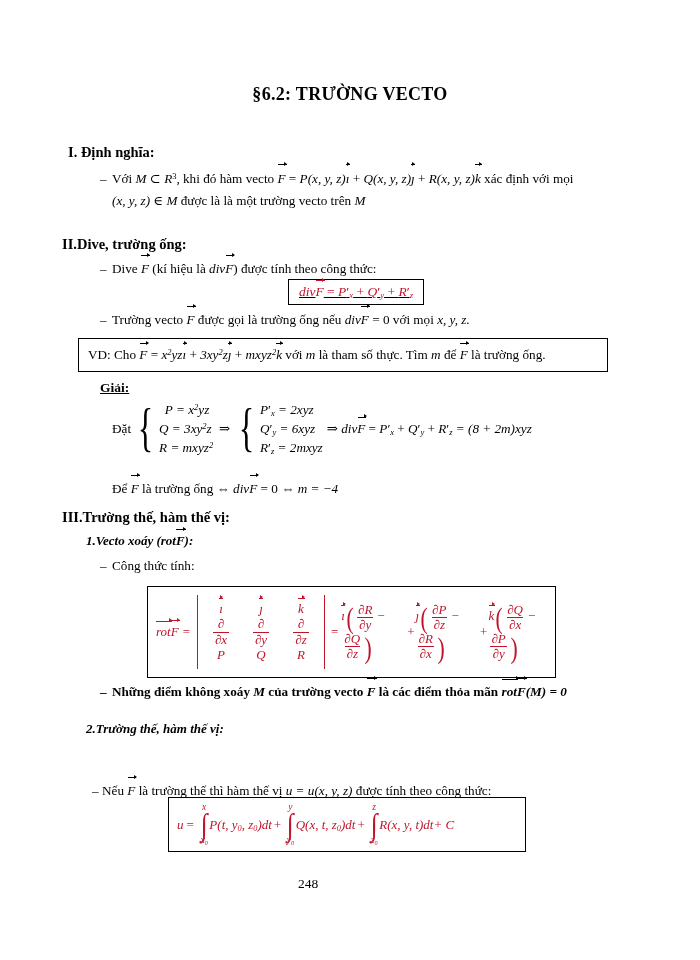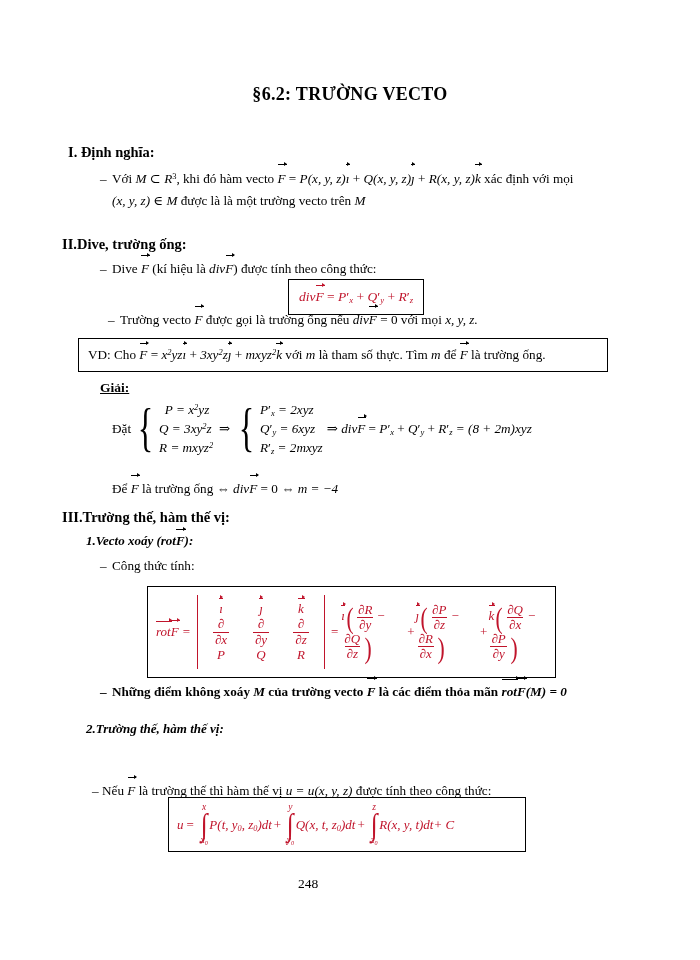--- a/index.html
+++ b/index.html
@@ -143,23 +143,24 @@
     background: #fff;
     display: flex;
     align-items: center;
   }
   .red {
     color: #C0142B;
   }
 
   #div-formula-box {
     left: 288px; top: 279px;
-    width: 136px; height: 36px;
+    width: 136px; height: 26px;
     justify-content: center;
     font-size: 13.5px;
+    text-decoration: underline;
   }
   #vd-box {
     left: 78px; top: 338px;
     width: 530px; height: 34px;
     padding-left: 9px;
     font-size: 13.2px;
   }
   #rot-formula-box {
     left: 147px; top: 586px;
     width: 409px; height: 92px;
@@ -299,21 +300,21 @@
   <div class="h-roman" style="left:62px; top:236px;">II.Dive, trường ống:</div>
 
   <div class="line" style="left:100px; top:259px;">
     <span class="dash">–</span><span>Dive </span><span class="vec">F</span><span> (kí hiệu là </span><i class="m">div</i><span class="vec">F</span><span>) được tính theo công thức:</span>
   </div>
 
   <div class="boxed" id="div-formula-box">
     <span class="red"><i class="m">div</i><span class="vec">F</span><span> = </span><i class="m">P</i><span class="up">′</span><sub class="mi">x</sub><span> + </span><i class="m">Q</i><span class="up">′</span><sub class="mi">y</sub><span> + </span><i class="m">R</i><span class="up">′</span><sub class="mi">z</sub></span>
   </div>
 
-  <div class="line" style="left:108px; top:310px;">
+  <div class="line" style="left:100px; top:310px;">
     <span class="dash">–</span><span>Trường vecto </span><span class="vec">F</span><span> được gọi là trường ống nếu </span><i class="m">div</i><span class="vec">F</span><span> = 0 với mọi </span><i class="m">x, y, z.</i>
   </div>
 
   <div class="boxed" id="vd-box">
     <span><span>VD: Cho </span><span class="vec">F</span><span> = </span><i class="m">x</i><sup class="mi">2</sup><i class="m">yz</i><span class="vec">ı</span><span> + </span><i class="m">3xy</i><sup class="mi">2</sup><i class="m">z</i><span class="vec">ȷ</span><span> + </span><i class="m">mxyz</i><sup class="mi">2</sup><span class="vec">k</span><span> với </span><i class="m">m</i><span> là tham số thực. Tìm </span><i class="m">m</i><span> để </span><span class="vec">F</span><span> là trường ống.</span></span>
   </div>
 
   <div class="h-giai" style="left:100px; top:380px;">Giải:</div>
 
   <div id="dat-block">

